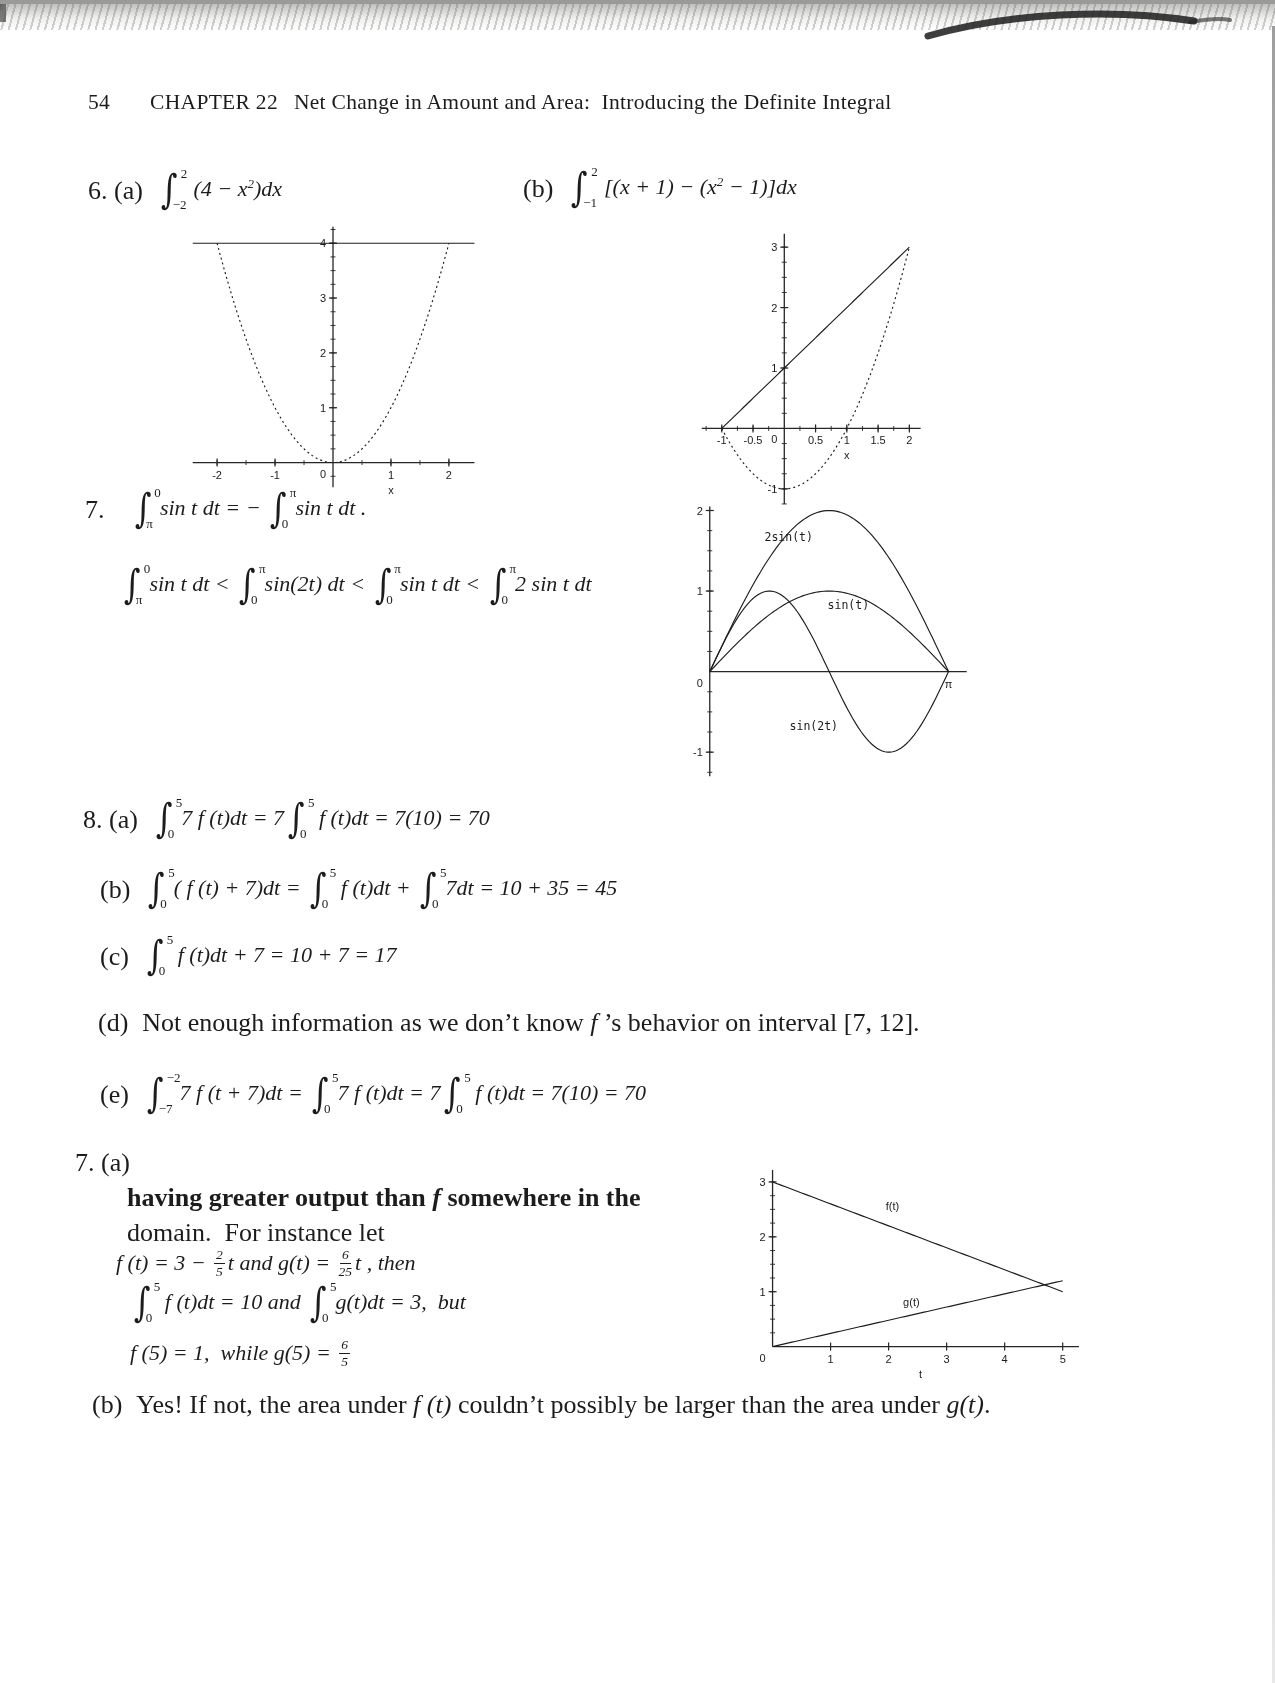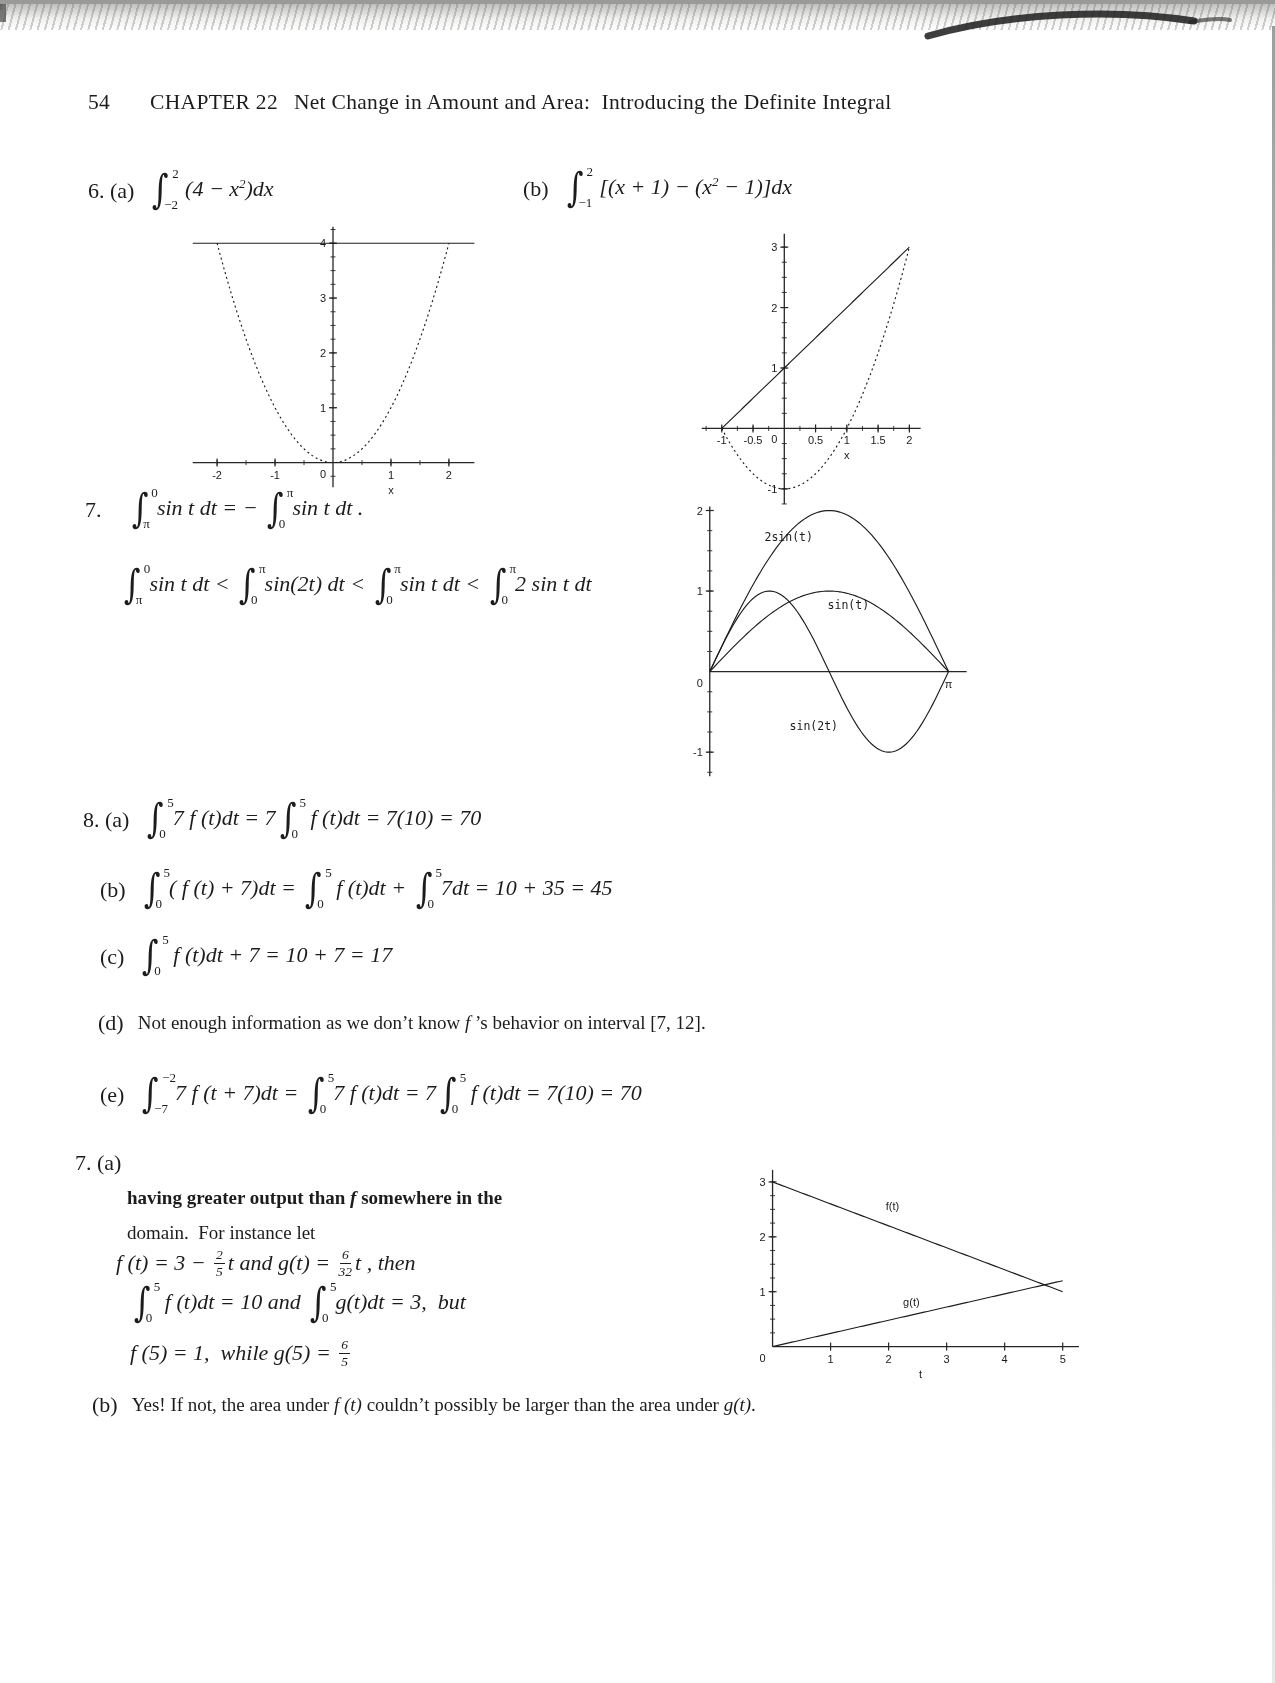--- a/index.html
+++ b/index.html
@@ -14,24 +14,24 @@
   .scan-swoosh{position:absolute;top:0;left:0;width:1275px;height:52px;}
   .scan-right-edge{position:absolute;top:22px;right:0;width:3px;height:1661px;
       background:linear-gradient(180deg, rgba(40,40,40,.45), rgba(40,40,40,.10));}
   .scan-corner{position:absolute;left:0;top:0;width:6px;height:18px;background:#3c3c3c;opacity:.65;}
 
   .header{position:absolute;left:88px;top:86px;font-size:21.5px;letter-spacing:.3px;white-space:nowrap;}
   .header .pgnum{margin-right:40px;}
   .header .chap{margin-right:16px;}
 
   .line{position:absolute;display:flex;align-items:center;white-space:nowrap;}
-  .plabel{font-size:22px;margin-right:14px;flex:none;}
+  .plabel{font-size:26px;margin-right:14px;flex:none;}
   .math{font-style:italic;font-size:22px;}
   .math sup{font-size:13px;}
-  .prose{font-size:19px;font-style:normal;}
+  .prose{font-size:26px;font-style:normal;}
   .prose i{font-style:italic;}
 
   
   .int{display:inline-flex;align-items:center;margin:0 3px 0 2px;vertical-align:middle;transform:translateY(-2px);}
   .int-sign{font-family:"DejaVu Serif",serif;font-style:normal;font-size:40px;line-height:1;transform:scaleX(.8);}
   .int-lims{display:inline-flex;flex-direction:column;justify-content:space-between;height:44px;
             font-style:normal;font-size:13px;line-height:1;margin-left:-3px;padding:1px 0;}
   .int-up{transform:translateX(4px);}
   .int-lo{transform:translateX(-4px);}
 
@@ -355,21 +355,21 @@
   </div>
   <div class="line" style="left:127px;top:1214px;height:30px;font-family:Liberation Serif, serif;">
     <span class="prose">domain.&nbsp; For instance let</span>
   </div>
   <div class="line" style="left:116px;top:1240px;height:42px;">
     <span class="math">f (t) = 3 − <span class="frac">
           <span class="num">2</span>
           <span class="den">5</span>
         </span>t  and  g(t) = <span class="frac">
           <span class="num">6</span>
-          <span class="den">32</span>
+          <span class="den">25</span>
         </span>t , then</span>
   </div>
   <div class="line" style="left:130px;top:1275px;height:50px;">
     <span class="math"><span class="int">
           <span class="int-sign">∫</span>
           <span class="int-lims">
             <span class="int-up">5</span>
             <span class="int-lo">0</span>
           </span>
         </span> f (t)dt = 10 and <span class="int">

